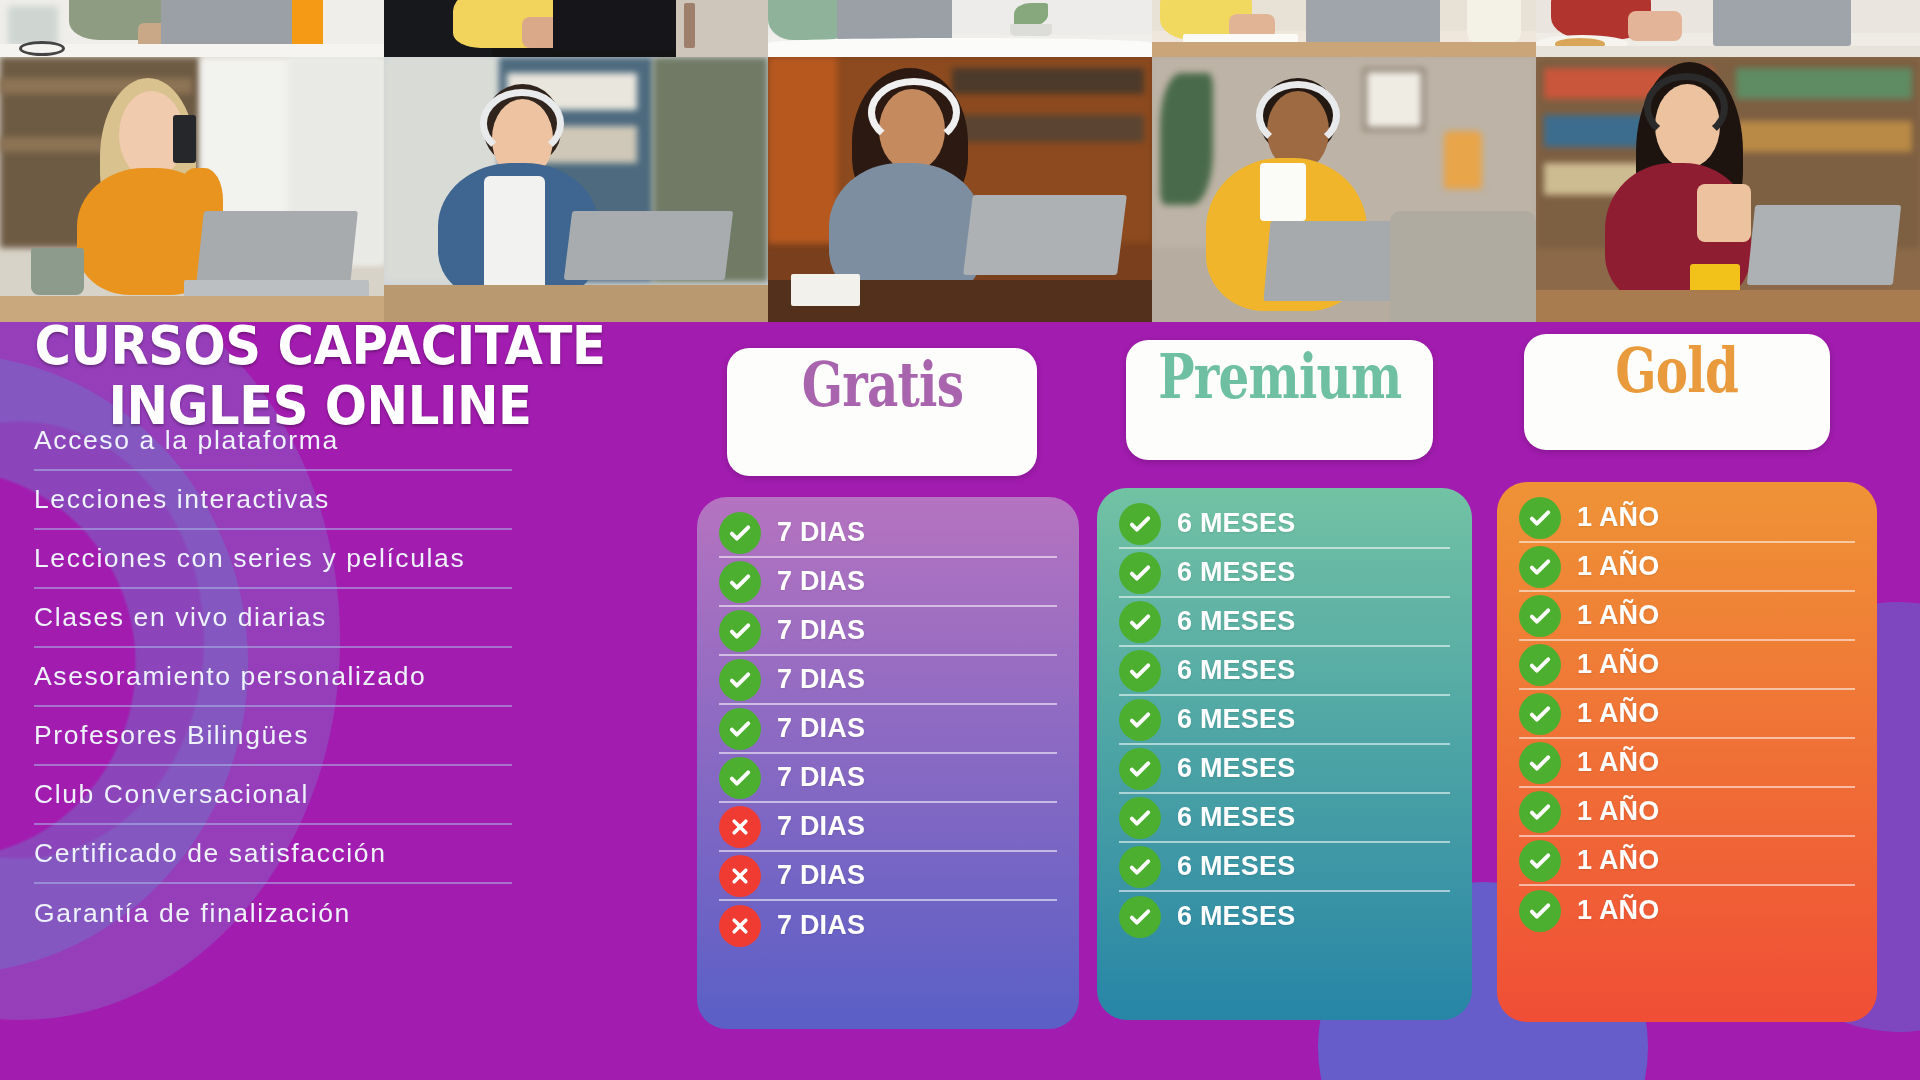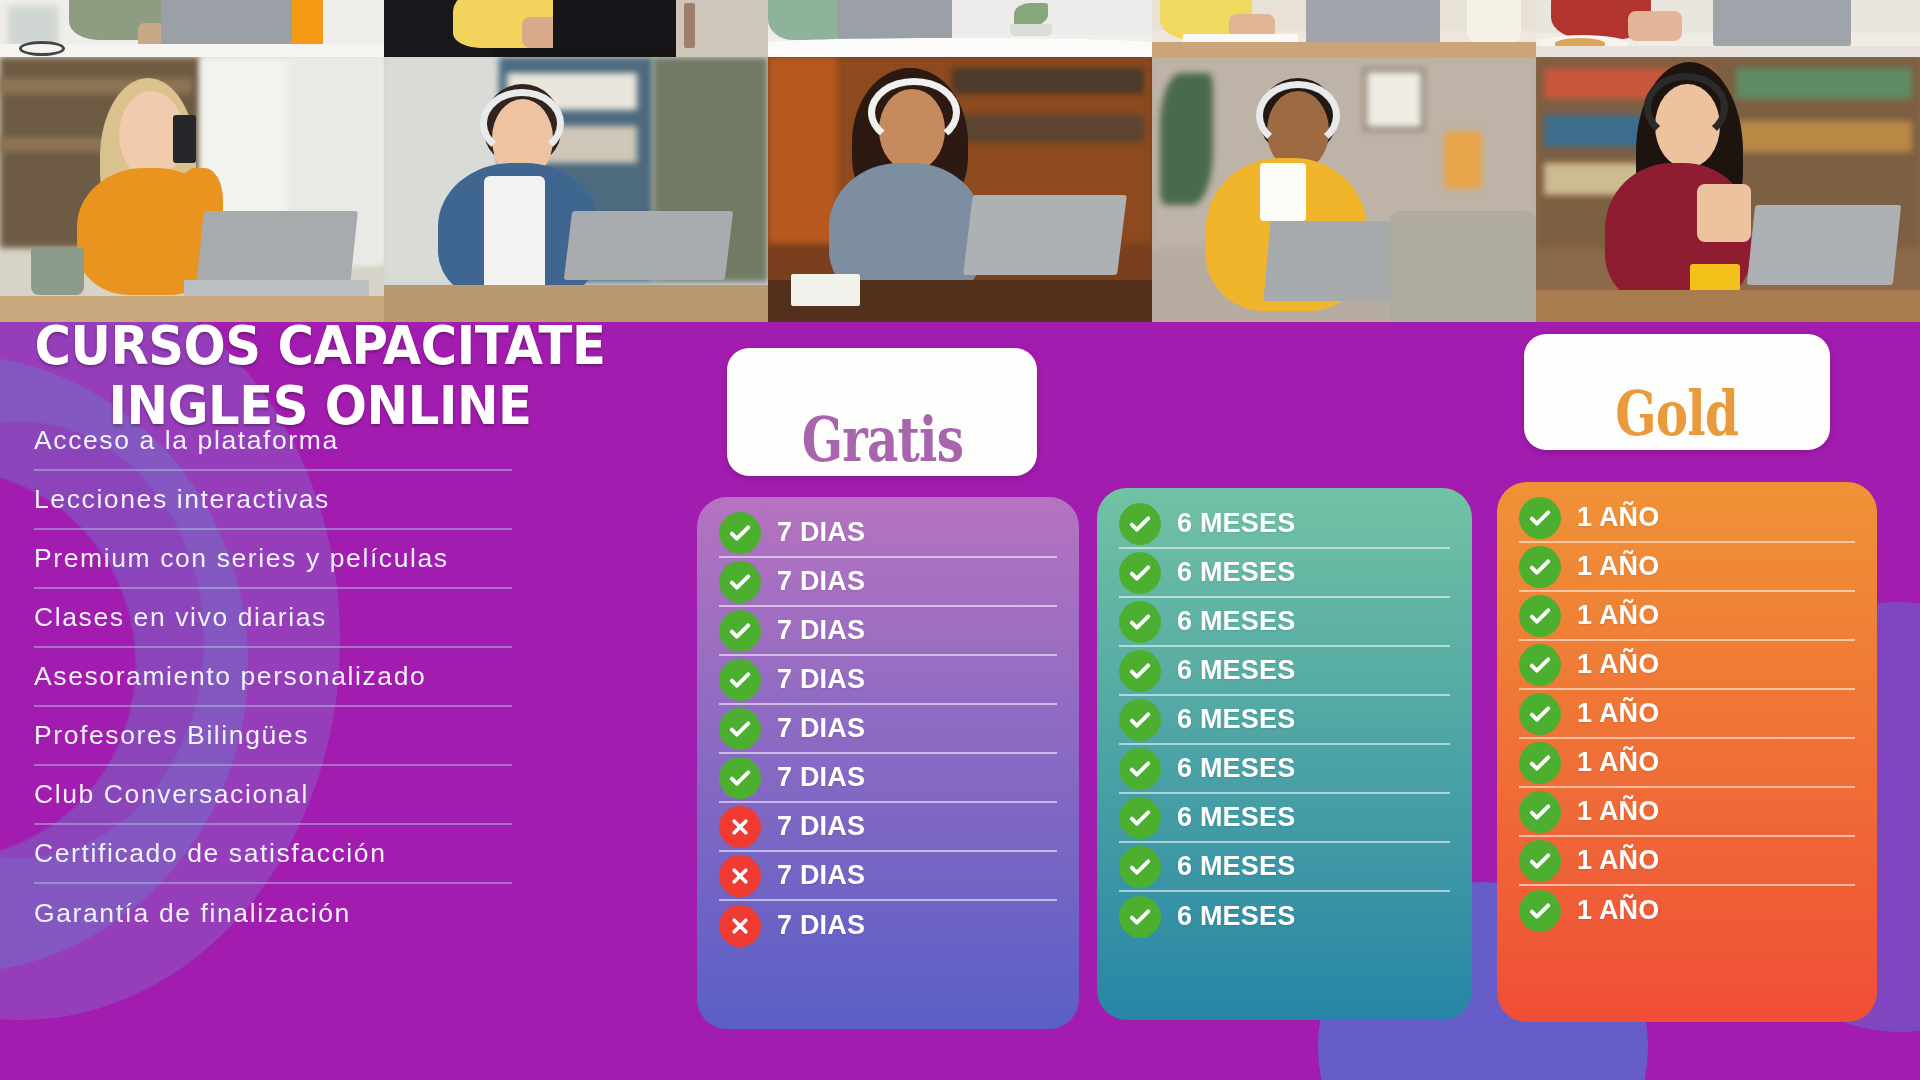--- a/index.html
+++ b/index.html
@@ -91,21 +91,21 @@
     letter-spacing: 1.6px;
     white-space: nowrap;
   }
 
   
   .plan-col { position: absolute; top: 0; }
   .plan-header {
     position: absolute; top: 0;
     background: #fdfdfb;
     border-radius: 22px;
-    display: flex; align-items: flex-end; justify-content: center;
+    display: flex; align-items: flex-start; justify-content: center;
     box-shadow: 0 2px 6px rgba(0,0,0,0.18);
   }
   .plan-header-text {
     font-family: "DejaVu Serif", serif;
     font-weight: 700;
     letter-spacing: -1px;
     transform: scaleX(0.78);
     white-space: nowrap;
   }
   .plan-body {
@@ -297,21 +297,21 @@
         <div>INGLES ONLINE</div>
       </div>
       <ul id="feature-list">
           <li class="feature-row">
             <span class="feature-label">Acceso a la plataforma</span>
           </li>
           <li class="feature-row">
             <span class="feature-label">Lecciones interactivas</span>
           </li>
           <li class="feature-row">
-            <span class="feature-label">Premium con series y películas</span>
+            <span class="feature-label">Lecciones con series y películas</span>
           </li>
           <li class="feature-row">
             <span class="feature-label">Clases en vivo diarias</span>
           </li>
           <li class="feature-row">
             <span class="feature-label">Asesoramiento personalizado</span>
           </li>
           <li class="feature-row">
             <span class="feature-label">Profesores Bilingües</span>
           </li>
@@ -401,20 +401,23 @@
               <span class="status-icon no" style="background: rgb(239, 59, 50);">
                 <svg width="24" height="24" viewBox="0 0 24 24" aria-hidden="true">
                   <path d="M6.2 6.2l11.6 11.6M17.8 6.2L6.2 17.8" fill="none" stroke="#ffffff" stroke-width="3.6" stroke-linecap="round"></path>
                 </svg>
               </span>
               <span class="plan-value">7 DIAS</span>
             </div>
           </div>
         </div>
         <div class="plan-col" style="left: 1097px; width: 415px; height: 758px;">
+          <div class="plan-header" style="left: 29px; top: 18px; width: 307px; height: 120px; background: rgb(253, 253, 251);">
+            <div class="plan-header-text" style="color: rgb(111, 192, 162); font-size: 62px;">Premium</div>
+          </div>
           <div class="plan-body" style="left: 0px; top: 166px; width: 375px; height: 532px; background: linear-gradient(rgb(114, 194, 164) 0%, rgb(39, 133, 166) 100%); text-align: right;">
             <div class="plan-row">
               <span class="status-icon yes" style="background: rgb(76, 175, 47);">
                 <svg width="26" height="26" viewBox="0 0 24 24" aria-hidden="true">
                   <path d="M4.5 12.6l4.6 4.6L19.6 6.7" fill="none" stroke="#ffffff" stroke-width="3.6" stroke-linecap="round" stroke-linejoin="round"></path>
                 </svg>
               </span>
               <span class="plan-value">6 MESES</span>
             </div>
             <div class="plan-row">

